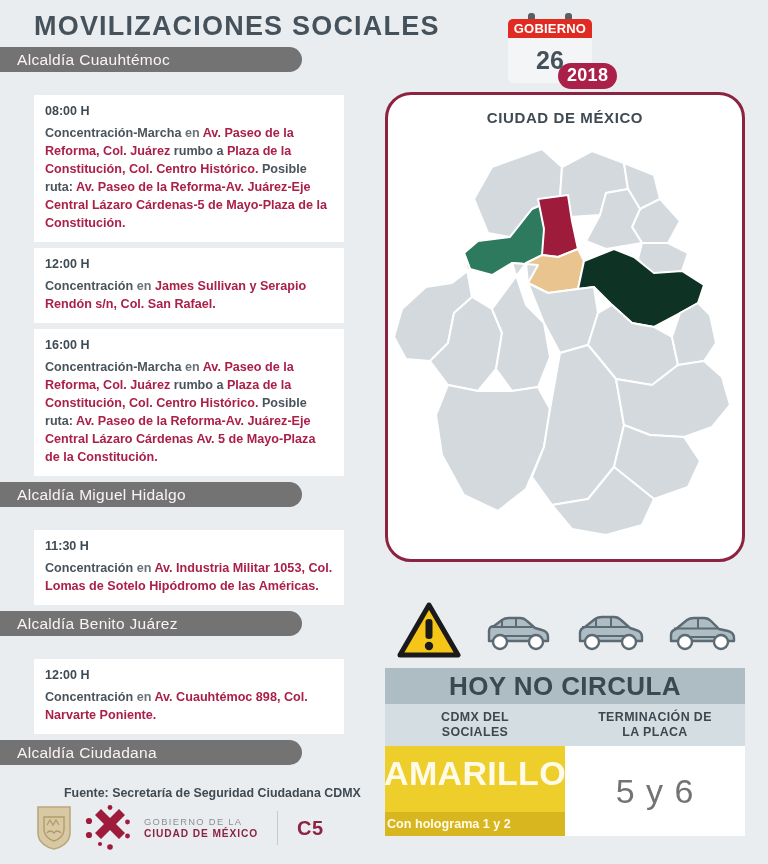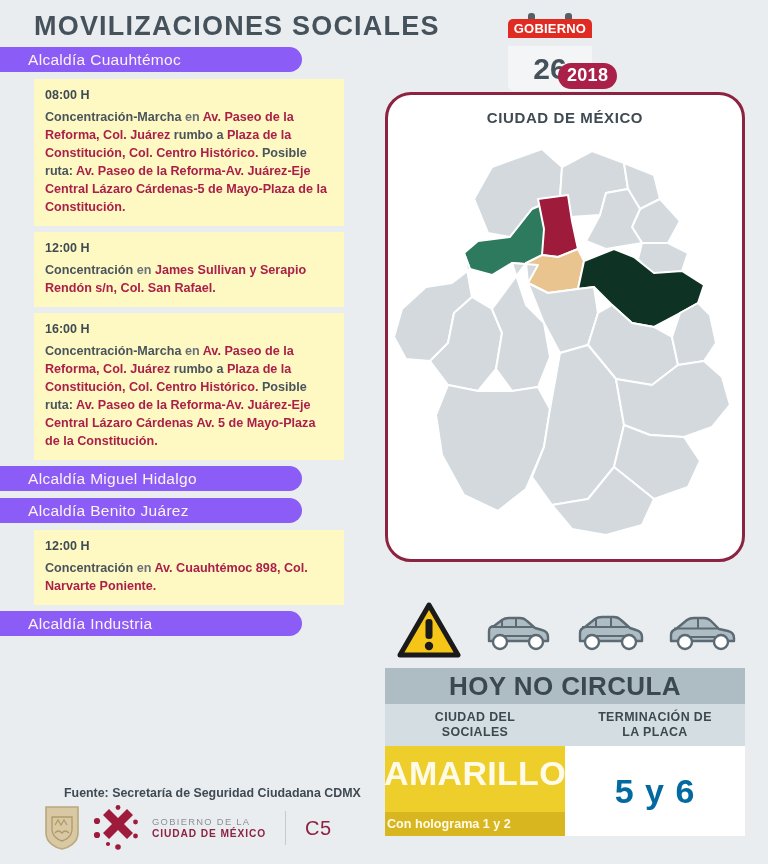--- a/index.html
+++ b/index.html
@@ -30,38 +30,38 @@
   .left-col {
     position: absolute;
     left: 0; top: 47px;
     width: 360px;
   }
   .alcaldia-pill {
     position: relative;
     left: 0;
     width: 302px;
     height: 25px;
-    background: #8b5cf6;
+    background: #737373;
     border-radius: 0 13px 13px 0;
     display: flex;
     align-items: center;
-    padding-left: 28px;
-    margin-bottom: 7px;
+    padding-left: 17px;
+    margin-bottom: 23px;
   }
   .alcaldia-pill span {
     color: #fdf2f5;
     font-size: 15.5px;
     font-weight: 400;
     letter-spacing: .3px;
     white-space: nowrap;
   }
   .event-card {
     margin: 0 0 6px 34px;
     width: 310px;
-    background: #fef9c3;
+    background: #ffffff;
     padding: 9px 11px 10px 11px;
   }
   .event-time {
     font-size: 12.5px;
     font-weight: bold;
     color: #3f4a52;
     margin-bottom: 6px;
   }
   .event-body {
     font-size: 12.6px;
@@ -77,21 +77,21 @@
     position: absolute;
     left: 27px; top: 786px;
     font-size: 12.4px;
     font-weight: bold;
     color: #3f4a52;
     white-space: nowrap;
     margin-left: 37px;
   }
   .footer-logos {
     position: absolute;
-    left: 44px; top: 805px;
+    left: 36px; top: 805px;
     display: flex;
     align-items: center;
     gap: 10px;
   }
   .gob-text {
     display: flex;
     flex-direction: column;
     justify-content: center;
     line-height: 1.15;
     margin-left: 2px;
@@ -103,21 +103,21 @@
   .gob-text .l2 {
     font-size: 10.2px; letter-spacing: .9px;
     color: #8c2340; font-weight: bold;
   }
   .divider-v {
     width: 1px; height: 34px;
     background: #c6c9cd;
     margin: 0 9px;
   }
   .c5 {
-    font-size: 20px; font-weight: normal;
+    font-size: 20px; font-weight: bold;
     color: #8c2340; letter-spacing: .5px;
   }
 
   
   .calendar {
     position: absolute;
     left: 508px; top: 13px;
     width: 84px; height: 72px;
   }
   .cal-hole { position: absolute; width: 7px; height: 13px; background: #555f66; border-radius: 3px; top: 0; }
@@ -127,27 +127,27 @@
     position: absolute; top: 6px; left: 0;
     width: 84px; height: 19px;
     background: #e02b23;
     border-radius: 5px 5px 0 0;
     color: #fff;
     font-size: 13px; font-weight: bold;
     display: flex; align-items: center; justify-content: center;
     letter-spacing: .2px;
   }
   .cal-body {
-    position: absolute; top: 33px; left: 0;
+    position: absolute; top: 25px; left: 0;
     width: 84px; height: 45px;
     background: #f4f5f6;
     border-radius: 0 0 6px 6px;
     display: flex; align-items: center; justify-content: center;
     color: #46525b;
-    font-size: 30px; font-weight: bold;
+    font-size: 25px; font-weight: bold;
   }
   .cal-year {
     position: absolute; left: 50px; top: 50px;
     background: #ab2049;
     color: #fff;
     font-size: 18px; font-weight: bold;
     padding: 2px 9px 3px 9px;
     border-radius: 13px;
     letter-spacing: .3px;
   }
@@ -231,22 +231,22 @@
     background: #d8b620;
     display: flex; align-items: center;
     padding-left: 2px;
     color: #fffbe8;
     font-size: 12.6px; font-weight: bold;
   }
   .hnc-plate {
     width: 50%;
     background: #ffffff;
     display: flex; align-items: center; justify-content: center;
-    color: #0369a1;
-    font-size: 34px; font-weight: bold;
+    color: #737373;
+    font-size: 34px; font-weight: normal;
     letter-spacing: 1px;
   }
 </style>
 </head>
 <body>
 
 <div id="root">
 
   <div class="title">MOVILIZACIONES SOCIALES</div>
 
@@ -262,29 +262,33 @@
         <div class="event-time">12:00 H</div>
         <div class="event-body"><span class="dark">Concentración </span><span class="plain">en </span><span>James Sullivan y Serapio Rendón s/n, Col. San Rafael.</span></div>
       </div>
       <div class="event-card">
         <div class="event-time">16:00 H</div>
         <div class="event-body"><span class="dark">Concentración-Marcha </span><span class="plain">en </span><span>Av. Paseo de la Reforma, Col. Juárez </span><span class="dark">rumbo a </span><span>Plaza de la Constitución, Col. Centro Histórico. </span><span class="dark">Posible ruta: </span><span>Av. Paseo de la Reforma-Av. Juárez-Eje Central Lázaro Cárdenas Av. 5 de Mayo-Plaza de la Constitución.</span></div>
       </div>
       <div class="alcaldia-pill">
         <span>Alcaldía Miguel Hidalgo</span>
       </div>
+      <div class="event-card">
+        <div class="event-time">11:30 H</div>
+        <div class="event-body"><span class="dark">Concentración </span><span class="plain">en </span><span>Av. Industria Militar 1053, Col. Lomas de Sotelo Hipódromo de las Américas.</span></div>
+      </div>
       <div class="alcaldia-pill">
         <span>Alcaldía Benito Juárez</span>
       </div>
       <div class="event-card">
         <div class="event-time">12:00 H</div>
         <div class="event-body"><span class="dark">Concentración </span><span class="plain">en </span><span>Av. Cuauhtémoc 898, Col. Narvarte Poniente.</span></div>
       </div>
       <div class="alcaldia-pill">
-        <span>Alcaldía Industria</span>
+        <span>Alcaldía Ciudadana</span>
       </div>
     </div>
 
   <div class="calendar">
     <div class="cal-hole a"></div>
     <div class="cal-hole b"></div>
     <div class="cal-head">GOBIERNO</div>
     <div class="cal-body">26</div>
     <div class="cal-year">2018</div>
   </div>
@@ -361,21 +365,21 @@
         <line x1="13" y1="23" x2="60" y2="23" stroke="#5c6b73" stroke-width="2"></line>
         <circle cx="19" cy="28" r="7" fill="#ffffff" stroke="#5c6b73" stroke-width="2.4"></circle>
         <circle cx="55" cy="28" r="7" fill="#ffffff" stroke="#5c6b73" stroke-width="2.4"></circle>
       </svg>
     </div>
 
     <div class="hnc-banner">HOY NO CIRCULA</div>
 
     <div class="hnc-subrow">
       <div class="hnc-sub">
-        <span>CIUDAD DEL</span>
+        <span>CDMX DEL</span>
         <span>SOCIALES</span>
       </div>
       <div class="hnc-sub">
         <span>TERMINACIÓN DE</span>
         <span>LA PLACA</span>
       </div>
     </div>
 
     <div class="hnc-valrow">
       <div class="hnc-color">

